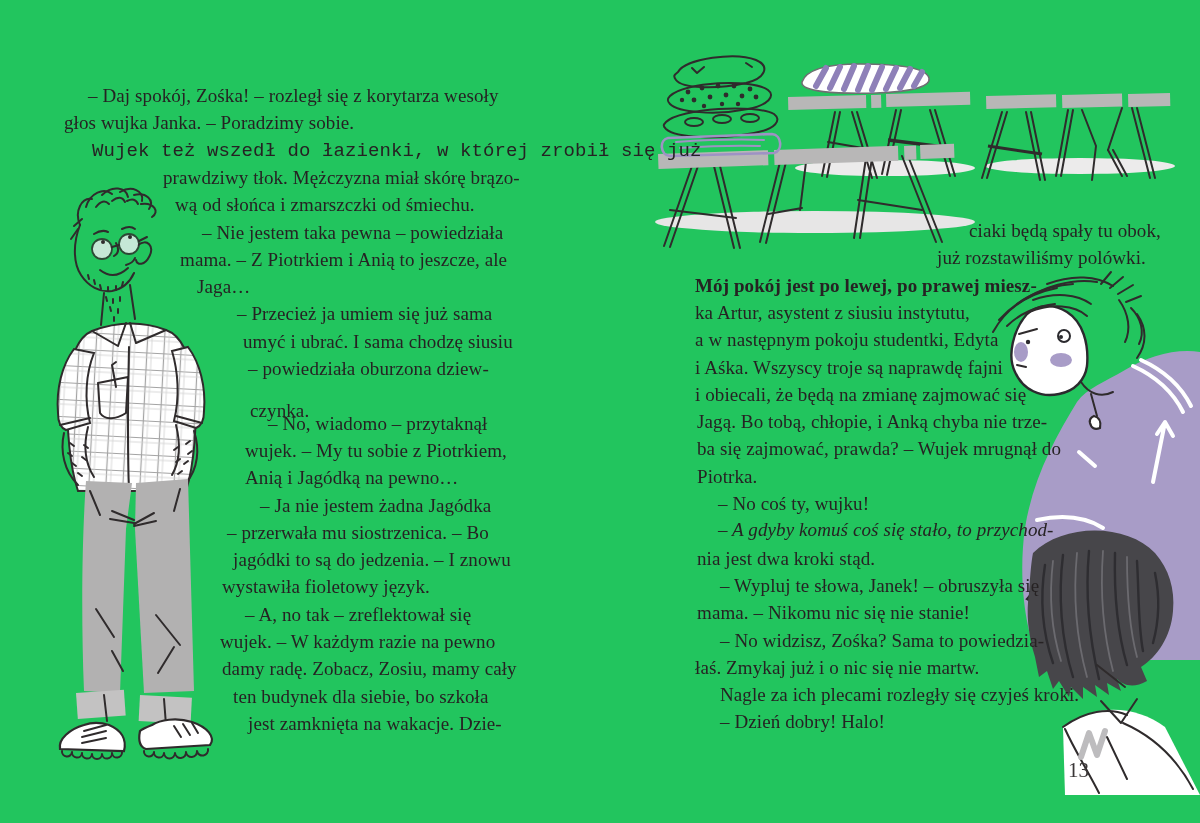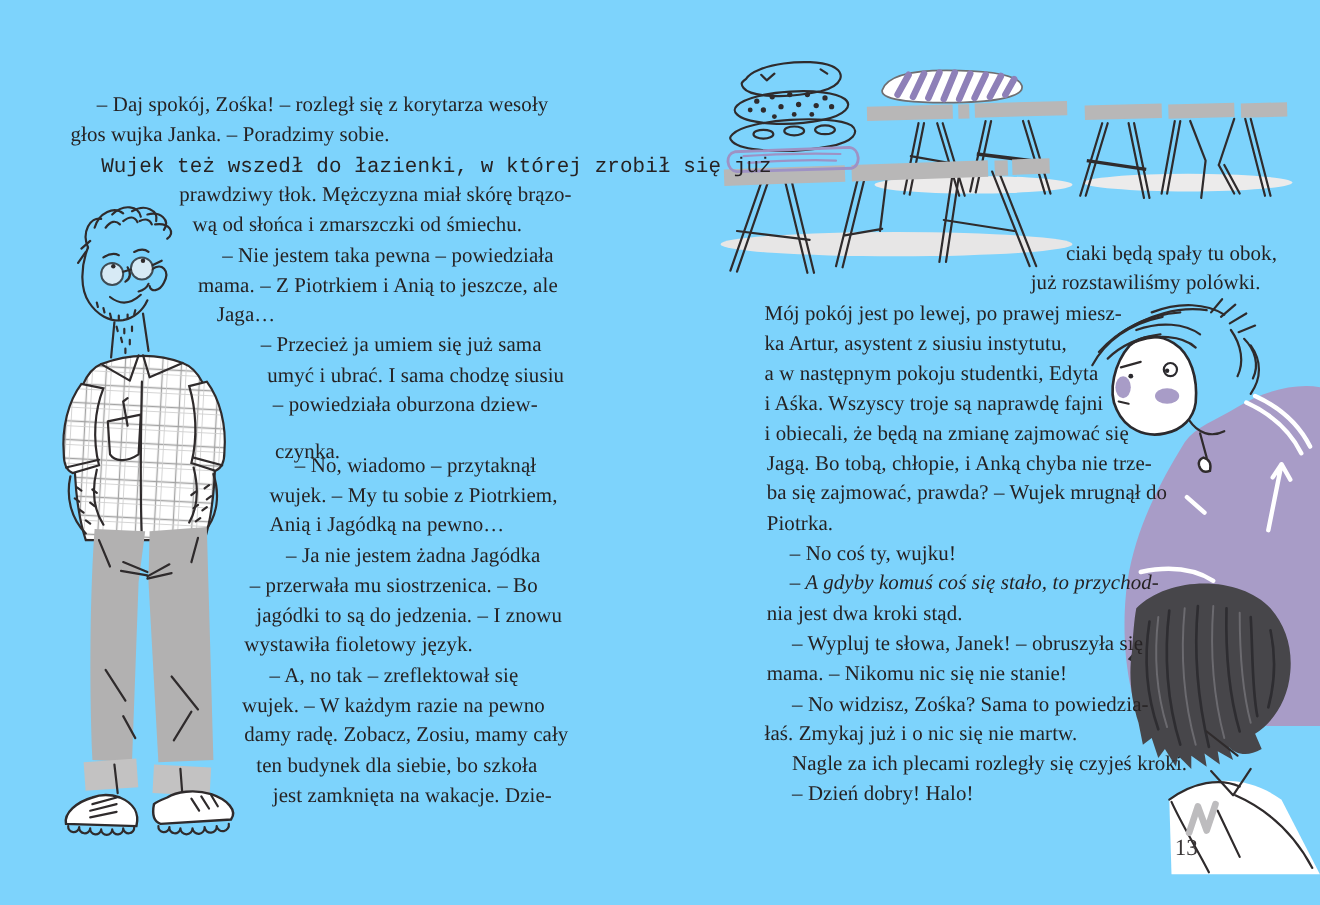--- a/index.html
+++ b/index.html
@@ -1,19 +1,19 @@
 <!DOCTYPE html>
 <html lang="pl"><head>
 <meta charset="utf-8">
 <style>
   html,body{margin:0;padding:0;background:#ffffff;}
   .spread{
     position:relative;
     width:1200px;height:823px;
-    background:#7dd3fc;
+    background:#22c55e;
     overflow:hidden;
     font-family:"Liberation Serif","DejaVu Serif",serif;
     color:#262223;
   }
   .line{
     position:absolute;
     white-space:pre;
     font-size:19px;
     line-height:22px;
     letter-spacing:0.1px;
@@ -307,21 +307,21 @@
       <span class="line" style="left: 222px; top: 576.4px;">wystawiła fioletowy język.</span>
       <span class="line" style="left: 245px; top: 603.7px;">– A, no tak – zreflektował się</span>
       <span class="line" style="left: 220px; top: 631px;">wujek. – W każdym razie na pewno</span>
       <span class="line" style="left: 222px; top: 658.3px;">damy radę. Zobacz, Zosiu, mamy cały</span>
       <span class="line" style="left: 233px; top: 685.6px;">ten budynek dla siebie, bo szkoła</span>
       <span class="line" style="left: 248px; top: 712.9px;">jest zamknięta na wakacje. Dzie-</span>
     </div>
   <div id="right-lines">
       <span class="line" style="left: 937px; top: 220px; margin-left: 32px;">ciaki będą spały tu obok,</span>
       <span class="line" style="left: 937px; top: 247.3px;">już rozstawiliśmy polówki.</span>
-      <span class="line" style="left: 695px; top: 274.6px;">Mój pokój jest po lewej, po prawej miesz-</span>
+      <span class="line" style="left: 695px; top: 274.6px; font-weight: bold;">Mój pokój jest po lewej, po prawej miesz-</span>
       <span class="line" style="left: 695px; top: 301.9px;">ka Artur, asystent z siusiu instytutu,</span>
       <span class="line" style="left: 695px; top: 329.2px;">a w następnym pokoju studentki, Edyta</span>
       <span class="line" style="left: 695px; top: 356.5px;">i Aśka. Wszyscy troje są naprawdę fajni</span>
       <span class="line" style="left: 695px; top: 383.8px;">i obiecali, że będą na zmianę zajmować się</span>
       <span class="line" style="left: 697px; top: 411.1px;">Jagą. Bo tobą, chłopie, i Anką chyba nie trze-</span>
       <span class="line" style="left: 697px; top: 438.4px;">ba się zajmować, prawda? – Wujek mrugnął do</span>
       <span class="line" style="left: 697px; top: 465.7px;">Piotrka.</span>
       <span class="line" style="left: 718px; top: 493px;">– No coś ty, wujku!</span>
       <span class="line" style="left: 718px; top: 519px; font-style: italic;">– A gdyby komuś coś się stało, to przychod-</span>
       <span class="line" style="left: 697px; top: 547.6px;">nia jest dwa kroki stąd.</span>

